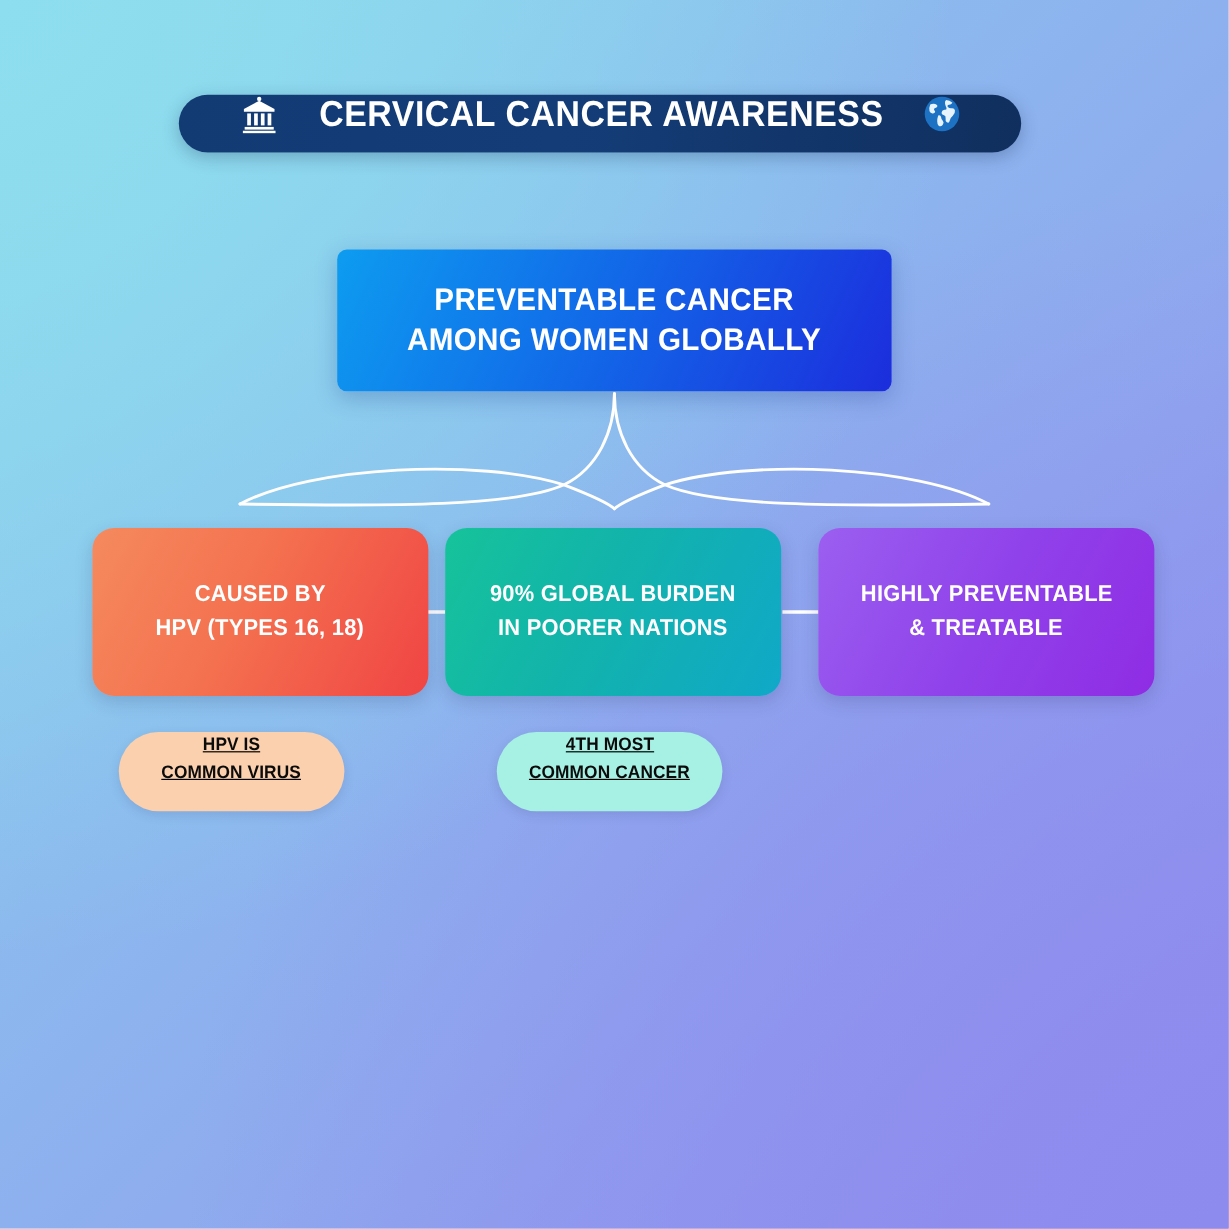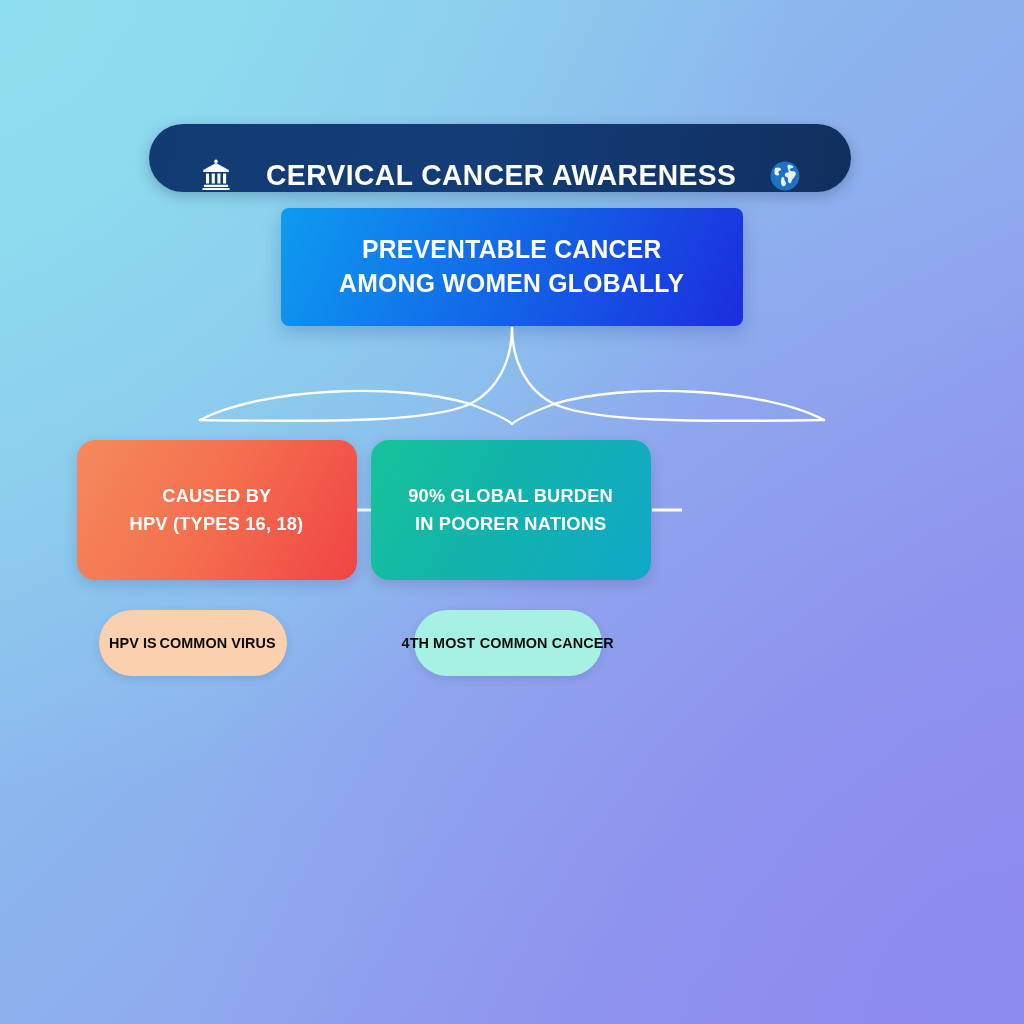--- a/index.html
+++ b/index.html
@@ -17,27 +17,26 @@
       radial-gradient(circle at 0% 0%, rgba(141,222,238,1) 0%, rgba(141,222,238,0) 55%),
       radial-gradient(circle at 100% 100%, rgba(142,139,238,1) 0%, rgba(142,139,238,0) 60%),
       linear-gradient(135deg, #8edaec 0%, #8cb8ee 38%, #8fa9ee 62%, #8e8bee 100%);
     overflow:hidden;
   }
 
   
   .header-pill {
     position:absolute;
     left:149px; top:79px;
-    width:702px; height:68px;
+    width:702px; height:48px;
     border-radius:34px;
     background:linear-gradient(100deg, #123b74 0%, #143d78 45%, #102f5e 100%);
-    display:flex; align-items:flex-end; justify-content:center;
+    display:flex; align-items:flex-start; justify-content:center;
     gap:18px;
     box-shadow:0 4px 14px rgba(20,40,80,.28);
-    margin-top:45px;
   }
   .header-title {
     color:#ffffff;
     font-size:30px;
     font-weight:bold;
     letter-spacing:.5px;
     white-space:nowrap;
     transform:scaleX(.94);
   }
   .bank-icon { width:34px; height:34px; display:block; }
@@ -92,23 +91,24 @@
   }
   #branch-0 { left:60px;  background:linear-gradient(118deg,#f58a5e 0%, #f4714f 45%, #f04444 100%);margin-left:17px; }
   #branch-1 { left:371px; background:linear-gradient(118deg,#16c39a 0%, #12b3ab 45%, #10a8c8 100%);border-radius:18px; }
   #branch-2 { left:682px; background:linear-gradient(118deg,#9b5ff0 0%, #9042ea 50%, #8f2ce4 100%); }
 
   
   .sub {
     position:absolute;
     width:188px; height:66px;
     border-radius:33px;
-    display:flex; flex-direction:row;
-    align-items:center; justify-content:center;
+    display:flex; flex-direction:column;
+    align-items:center; justify-content:flex-start;
     box-shadow:0 3px 9px rgba(40,40,90,.13);
+    text-decoration:underline;
   }
   .sub .line {
     color:#0b0b0b;
     font-size:15px;
     font-weight:bold;
     line-height:1.50;
     white-space:nowrap;
     letter-spacing:.1px;
     transform:scaleX(.96);
   }
@@ -184,14 +184,18 @@
 
   <div class="branch" id="branch-1">
     <span class="line">90% GLOBAL BURDEN</span>
     <span class="line">IN POORER NATIONS</span>
   </div>
   <div class="sub sub-row-a" id="sub-1-0">
     <span class="line">4TH MOST</span>
     <span class="line">COMMON CANCER</span>
   </div>
 
+  <div class="branch" id="branch-2">
+    <span class="line">HIGHLY PREVENTABLE</span>
+    <span class="line">&amp; TREATABLE</span>
+  </div>
 
 </div>
 
 </body></html>

